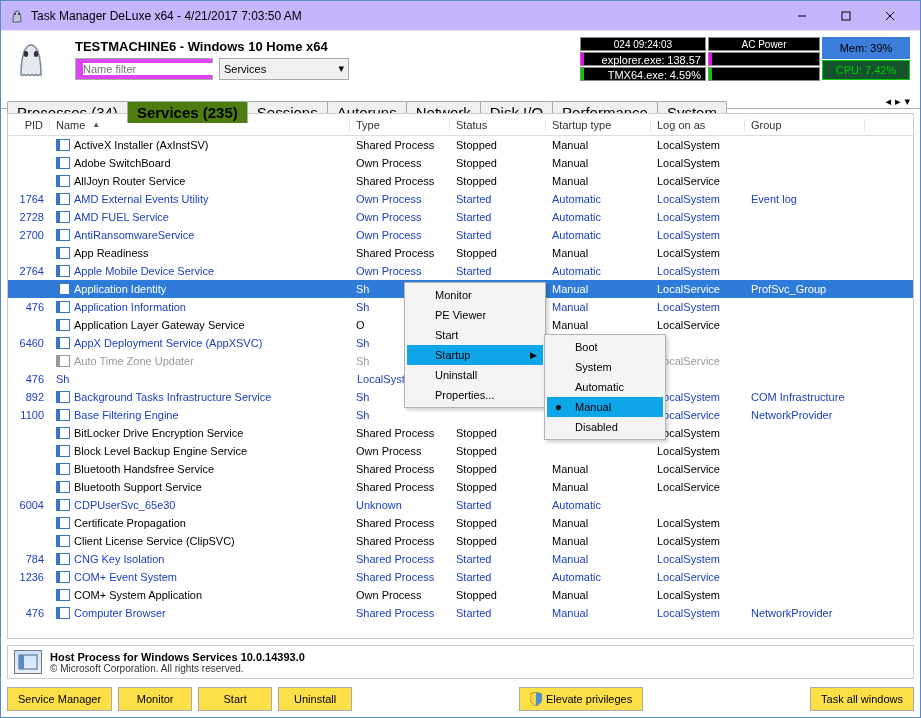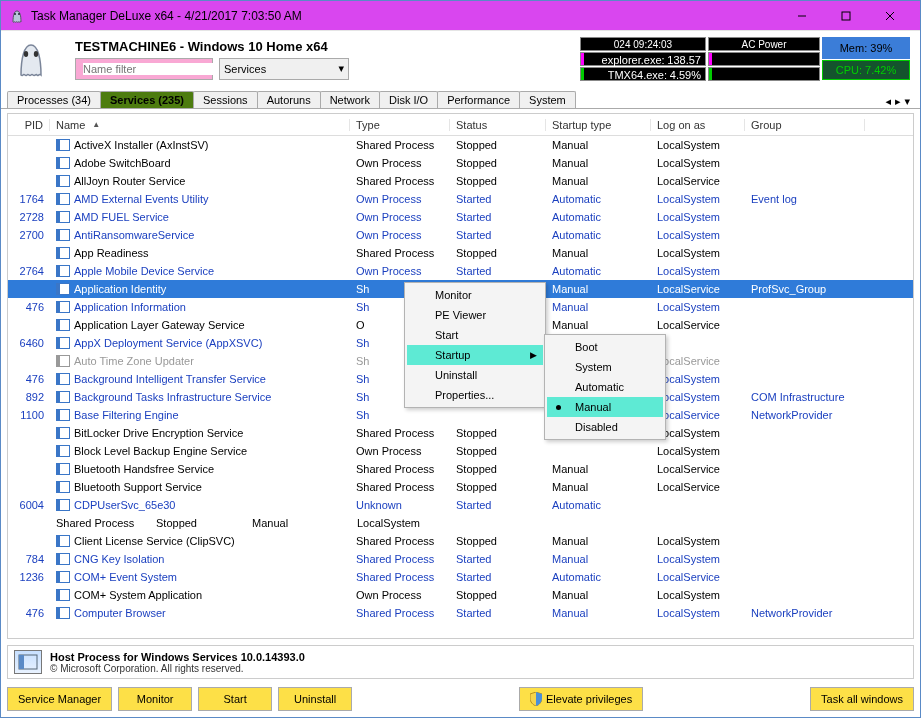--- a/index.html
+++ b/index.html
@@ -1,44 +1,44 @@
 <!DOCTYPE html>
 <html><head>
 <meta charset="utf-8">
 <style>
 * { margin: 0; padding: 0; box-sizing: border-box; font-family: "Segoe UI", Tahoma, sans-serif; font-size: 11px; }
 body { background: #fff; width: 921px; height: 718px; overflow: hidden; border: 1px solid #5a8ac6; display: flex; flex-direction: column; }
 
-.titlebar { height: 30px; display: flex; align-items: center; padding: 0 8px; background: #d946ef; border-bottom: 1px solid #e5e5e5; }
+.titlebar { height: 30px; display: flex; align-items: center; padding: 0 8px; background: #c4b5fd; border-bottom: 1px solid #e5e5e5; }
 .titlebar .app-icon { width: 16px; height: 16px; margin-right: 6px; }
 .titlebar .title { flex: 1; font-size: 12px; }
 .titlebar .wbtn { width: 44px; height: 28px; display: flex; align-items: center; justify-content: center; cursor: pointer; }
 
 .header { display: flex; align-items: center; padding: 6px 10px 6px 10px; gap: 24px; }
 .ghost-icon { width: 40px; height: 40px; }
 .header-left { flex: 1; display: flex; flex-direction: column; gap: 4px; }
 .machine { font-weight: bold; font-size: 13px; }
 .filter-row { display: flex; gap: 6px; }
-.name-filter { width: 138px; height: 22px; border: 1px solid #aaa; padding: 0 4px; display: flex; align-items: center; gap: 3px; color: #888; background: #f9a8d4; }
+.name-filter { width: 138px; height: 22px; border: 1px solid #aaa; padding: 0 4px; display: flex; align-items: center; gap: 3px; color: #888; background: #d946ef; }
 .name-filter input { border: none; outline: none; flex: 1; font-size: 11px; color: #888; }
 .combo { width: 130px; height: 22px; border: 1px solid #aaa; background: #f0f0f0; display: flex; align-items: center; padding: 0 4px; justify-content: space-between; }
 
 .stats { display: flex; gap: 2px; }
 .stats-col { display: flex; flex-direction: column; gap: 1px; }
 .stat-box { background: #000; color: #fff; font-size: 10px; padding: 0 4px; height: 14px; line-height: 14px; text-align: right; position: relative; border:1px solid #888; }
 .stat-box.center { text-align: center; }
 .stat-big { width: 126px; }
 .stat-med { width: 112px; }
 .stat-mem { width: 88px; background: #3b7dd8; text-align: center; height: 22px; line-height: 22px; }
 .stat-cpu { width: 88px; background: #14532d; border: 1px solid #0c0; color: #0c0; text-align: center; height: 20px; line-height: 18px; }
 .bar-pink { position: absolute; left: 0; top: 0; bottom: 0; width: 3px; background: #f0f; }
 .bar-green { position: absolute; left: 0; top: 0; bottom: 0; width: 3px; background: #0c0; }
 
 .tabs { display: flex; align-items: end; padding: 0 6px; height: 22px; border-bottom: 1px solid #aaa; gap: 0; position: relative; }
-.tab { border: 1px solid #aaa; border-bottom: none; background: #f0f0f0; padding: 2px 9px; font-size: 11px; cursor: pointer; margin-right: -1px; border-radius: 2px 2px 0 0; position: relative; top:0; }
+.tab { border: 1px solid #aaa; border-bottom: none; background: #f0f0f0; padding: 2px 9px; font-size: 15px; cursor: pointer; margin-right: -1px; border-radius: 2px 2px 0 0; position: relative; top:15px; }
 .tab.active { background: #4d7c0f; font-weight: bold; z-index: 2;}
 .tab-nav { margin-left: auto; display: flex; gap: 4px; padding-right: 4px; align-items:center; }
 .tab-nav span { cursor: pointer; font-size: 11px; }
 
 .grid-wrap { flex: 1; border: 1px solid #ccc; margin: 4px 6px 4px 6px; display: flex; flex-direction: column; overflow: hidden; position: relative; }
 .grid-head { display: flex; background: #fff; border-bottom: 1px solid #ddd; height: 22px; align-items: center; font-size: 11px; color: #333; }
 .grid-head .col { border-right: 1px solid #e5e5e5; padding: 0 6px; overflow: hidden; white-space: nowrap; }
 .grid-body { flex: 1; overflow-y: scroll; overflow-x: hidden; }
 .row { display: flex; height: 18px; align-items: center; white-space: nowrap; }
 .row .cell { padding: 0 6px; overflow: hidden; }
@@ -51,21 +51,21 @@
 .c-status { width: 96px; }
 .c-startup { width: 105px; }
 .c-logon { width: 94px; }
 .c-group { width: 120px; }
 .svc-icon { width: 14px; height: 12px; border: 1px solid #3a76c7; border-left: 4px solid #3a76c7; display: inline-block; flex-shrink: 0; background:#fff; }
 .svc-icon.g { border-color:#999; border-left-color:#999; }
 .head-sort { font-size: 8px; margin-left: 3px; color: #555; }
 
 .context-menu { position: absolute; background: #f4f4f4; border: 1px solid #b3b3b3; box-shadow: 2px 2px 4px rgba(0,0,0,.2); padding: 2px; z-index: 10; }
 .cm-item { padding: 4px 28px 4px 28px; font-size: 11px; position: relative; white-space: nowrap; }
-.cm-item.hl { background: #5eead4; }
+.cm-item.hl { background: #0ea5e9; }
 .cm-arrow { position: absolute; right: 6px; top: 5px; font-size: 9px; }
 .cm-dot { position: absolute; left: 9px; top: 8px; width: 5px; height: 5px; border-radius: 50%; background: #000; }
 .cm1 { left: 396px; top: 168px; width: 142px; }
 .cm2 { left: 536px; top: 220px; width: 122px; }
 
 .statusbar { margin: 2px 6px; border: 1px solid #ccc; padding: 4px 6px; display: flex; align-items: center; gap: 8px; }
 .sb-icon { width: 28px; height: 24px; border: 1px solid #777; background: linear-gradient(#c7e0ff,#e8f2ff); display:flex; align-items:center; justify-content:center;}
 .sb-text .l1 { font-weight: bold; font-size: 11px; text-align: right; }
 .sb-text .l2 { font-size: 10px; color: #333; }
 
@@ -328,24 +328,20 @@
           <span>Auto Time Zone Updater</span>
         </div>
         <div class="cell c-type">Sh</div>
         <div class="cell c-status"></div>
         <div class="cell c-startup"></div>
         <div class="cell c-logon">LocalService</div>
         <div class="cell c-group"></div>
       </div>
       <div class="row blue">
         <div class="cell c-pid">476</div>
-        <div class="cell c-name">
-          <span class="svc-icon"></span>
-          <span>Background Intelligent Transfer Service</span>
-        </div>
         <div class="cell c-type">Sh</div>
         <div class="cell c-status"></div>
         <div class="cell c-startup"></div>
         <div class="cell c-logon">LocalSystem</div>
         <div class="cell c-group"></div>
       </div>
       <div class="row blue">
         <div class="cell c-pid">892</div>
         <div class="cell c-name">
           <span class="svc-icon"></span>
@@ -424,20 +420,24 @@
           <span>CDPUserSvc_65e30</span>
         </div>
         <div class="cell c-type">Unknown</div>
         <div class="cell c-status">Started</div>
         <div class="cell c-startup">Automatic</div>
         <div class="cell c-logon"></div>
         <div class="cell c-group"></div>
       </div>
       <div class="row ">
         <div class="cell c-pid"></div>
+        <div class="cell c-name">
+          <span class="svc-icon"></span>
+          <span>Certificate Propagation</span>
+        </div>
         <div class="cell c-type">Shared Process</div>
         <div class="cell c-status">Stopped</div>
         <div class="cell c-startup">Manual</div>
         <div class="cell c-logon">LocalSystem</div>
         <div class="cell c-group"></div>
       </div>
       <div class="row ">
         <div class="cell c-pid"></div>
         <div class="cell c-name">
           <span class="svc-icon"></span>

